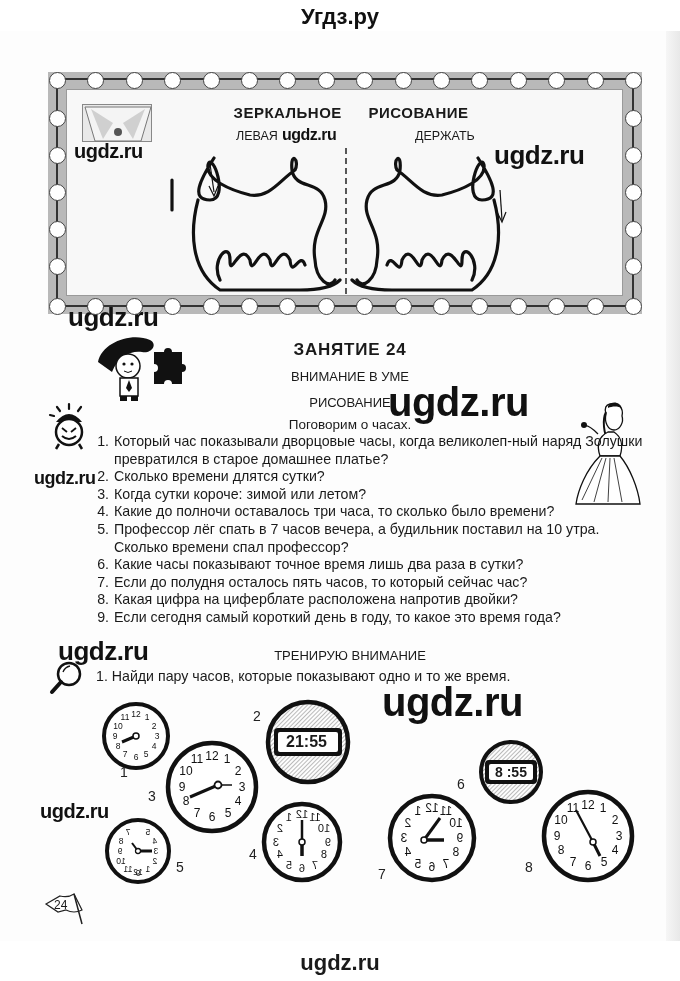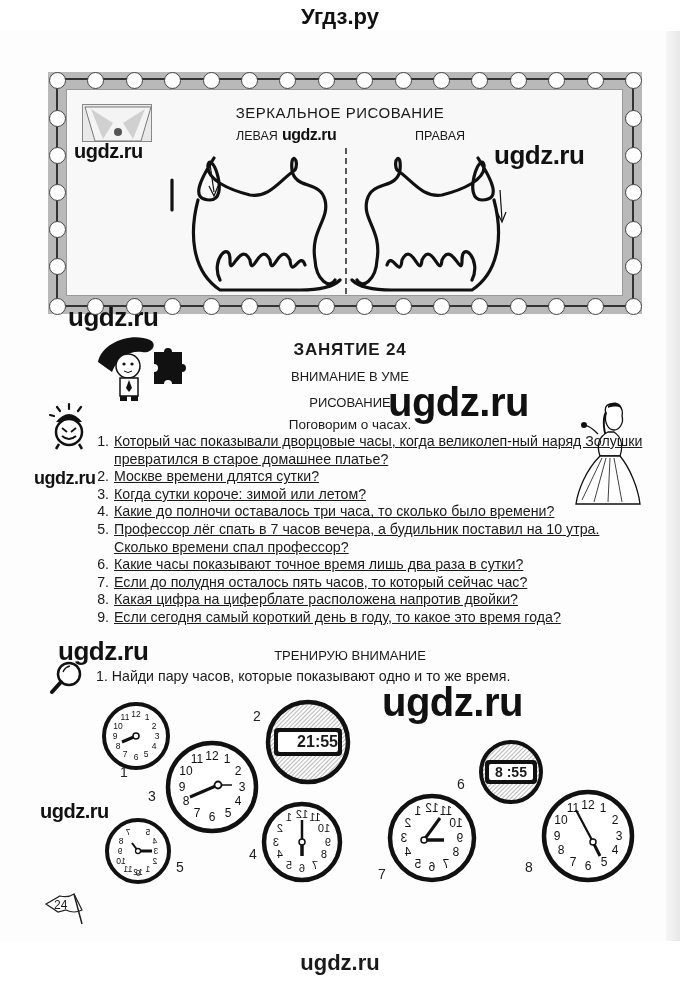--- a/index.html
+++ b/index.html
@@ -12,36 +12,36 @@
   .page { position: absolute; left: 0; top: 31px; width: 680px; height: 910px; background: #fdfdfd; }
   .page-edge { position: absolute; right: 0; top: 31px; width: 14px; height: 910px; background: linear-gradient(to right, #f6f6f6, #e8e8e8); }
 
   
   .frame { position: absolute; left: 48px; top: 72px; width: 594px; height: 242px; background: #b9b9b9; }
   .frame-inner { position: absolute; left: 66px; top: 89px; width: 557px; height: 207px; background: #f8f8f8; border: 1px solid #9a9a9a; }
   .frame-line { position: absolute; background: #333; }
   .bead { position: absolute; width: 17px; height: 17px; border-radius: 50%; background: #fff; border: 1.5px solid #444; }
 
   .mirror-title { position: absolute; left: 0; width: 680px; top: 104px; text-align: center; font-size: 15px; letter-spacing: 0.5px; }
-  .mirror-title span { margin-left: 0; }
+  .mirror-title span { margin-left: 22px; font-weight: bold; }
   .label-left { position: absolute; left: 236px; top: 129px; font-size: 12.5px; text-align: center; }
   .label-right { position: absolute; left: 415px; top: 129px; font-size: 12.5px; }
   .corner-pic { position: absolute; left: 82px; top: 104px; width: 70px; height: 38px; border: 1px solid #888; background: #e9e9e9; }
 
   .wm { position: absolute; font-weight: bold; color: #111; font-family: "Liberation Sans", sans-serif; letter-spacing: -0.5px; }
 
   .lesson-title { position: absolute; left: 0; width: 680px; top: 340px; text-align: center; font-size: 17px; font-weight: bold; letter-spacing: 0.8px; padding-left: 20px; }
   .lesson-sub { position: absolute; left: 0; width: 680px; top: 369px; text-align: center; font-size: 13px; padding-left: 20px; }
   .section-warmup { position: absolute; left: 0; width: 680px; top: 395px; text-align: center; font-size: 13px; padding-left: 20px; }
   .intro { position: absolute; left: 0; width: 680px; top: 417px; text-align: center; font-size: 13.5px; padding-left: 20px; }
 
   .qlist { position: absolute; left: 86px; top: 433px; width: 560px; font-size: 14.2px; line-height: 17.6px; list-style: none; }
   .qlist li { display: flex; }
   .qlist .num { width: 28px; text-align: right; padding-right: 5px; flex-shrink: 0; }
-  .qlist .txt { flex: 1; text-decoration: underline; }
+  .qlist .txt { flex: 1; }
 
   .section-attention { position: absolute; left: 0; width: 680px; top: 648px; text-align: center; font-size: 13px; padding-left: 20px; }
   .task { position: absolute; left: 96px; top: 668px; font-size: 14.2px; }
 
   .clock-label { position: absolute; font-size: 14px; color: #222; }
   .digital-text { font-family: "Liberation Sans", sans-serif; font-weight: bold; }
 
   .footer-wm { position: absolute; left: 0; width: 680px; top: 950px; text-align: center; font-size: 22px; font-weight: bold; }
 </style>
 </head>
@@ -70,21 +70,21 @@
     <polygon points="62,4 40,18 50,34" fill="#d0d0d0"></polygon>
     <circle cx="35" cy="27" r="4" fill="#555"></circle>
   </svg>
 </div>
 
 <div class="mirror-title">
   <span>ЗЕРКАЛЬНОЕ</span>
   <span>РИСОВАНИЕ</span>
 </div>
 <div class="label-left">ЛЕВАЯ</div>
-<div class="label-right">ПРАВАЯ</div>
+<div class="label-right">ДЕРЖАТЬ</div>
 
 <svg style="position:absolute; left:150px; top:140px;" width="380" height="160" viewBox="0 0 380 160">
   <line x1="196" y1="8" x2="196" y2="156" stroke="#222" stroke-width="1.5" stroke-dasharray="6,4"></line>
   <g fill="none" stroke="#111" stroke-width="3.2" stroke-linecap="round">
 
     <path d="M64,18 C50,40 40,60 60,60 C80,60 62,10 58,25 C56,40 80,50 100,55 C120,58 130,40 145,30 C150,20 140,10 142,30 C145,50 170,40 175,60 C180,80 160,90 165,120 C166,140 180,150 185,140"></path>
     <path d="M48,60 C40,90 40,130 70,150 L150,150 C175,150 185,145 190,140"></path>
     <path d="M70,140 C60,120 80,100 80,120 C80,140 90,100 100,120 C102,140 110,100 120,120 C122,140 130,100 140,120 C142,140 150,110 155,125"></path>
     <path d="M22,40 L22,70"></path>
 
@@ -161,21 +161,21 @@
     </g>
 </svg>
 
 <ul class="qlist">
   <li>
       <span class="num">1.</span>
       <span class="txt">Который час показывали дворцовые часы, когда великолеп-ный наряд Золушки превратился в старое домашнее платье?</span>
     </li>
   <li>
       <span class="num">2.</span>
-      <span class="txt">Москве времени длятся сутки?</span>
+      <span class="txt">Сколько времени длятся сутки?</span>
     </li>
   <li>
       <span class="num">3.</span>
       <span class="txt">Когда сутки короче: зимой или летом?</span>
     </li>
   <li>
       <span class="num">4.</span>
       <span class="txt">Какие до полночи оставалось три часа, то сколько было времени?</span>
     </li>
   <li>
@@ -348,21 +348,21 @@
         <text x="-31" y="4">9</text>
         <text x="-27" y="-12">10</text>
         <text x="-15" y="-24">11</text>
     </g>
     <line x1="5" y1="6" x2="-12" y2="-26" stroke="#111" stroke-width="2.2"></line>
     <line x1="5" y1="6" x2="12" y2="20" stroke="#111" stroke-width="3"></line>
     <circle cx="5" cy="6" r="3" fill="#fff" stroke="#111" stroke-width="1.5"></circle>
   </g>
 </svg>
 
-<div class="digital-text" style="position:absolute; left:280px; top:733px; width:58px; text-align:right; font-size:16px;">21:55</div>
+<div class="digital-text" style="position:absolute; left:286px; top:733px; width:58px; text-align:left; font-size:16px;">21:55</div>
 <div class="digital-text" style="position:absolute; left:489px; top:764px; width:44px; text-align:center; font-size:14px;">8 :55</div>
 
 <div class="clock-label" style="left:120px; top:764px;">1</div>
 <div class="clock-label" style="left:253px; top:708px;">2</div>
 <div class="clock-label" style="left:148px; top:788px;">3</div>
 <div class="clock-label" style="left:249px; top:846px;">4</div>
 <div class="clock-label" style="left:176px; top:859px;">5</div>
 <div class="clock-label" style="left:457px; top:776px;">6</div>
 <div class="clock-label" style="left:378px; top:866px;">7</div>
 <div class="clock-label" style="left:525px; top:859px;">8</div>

